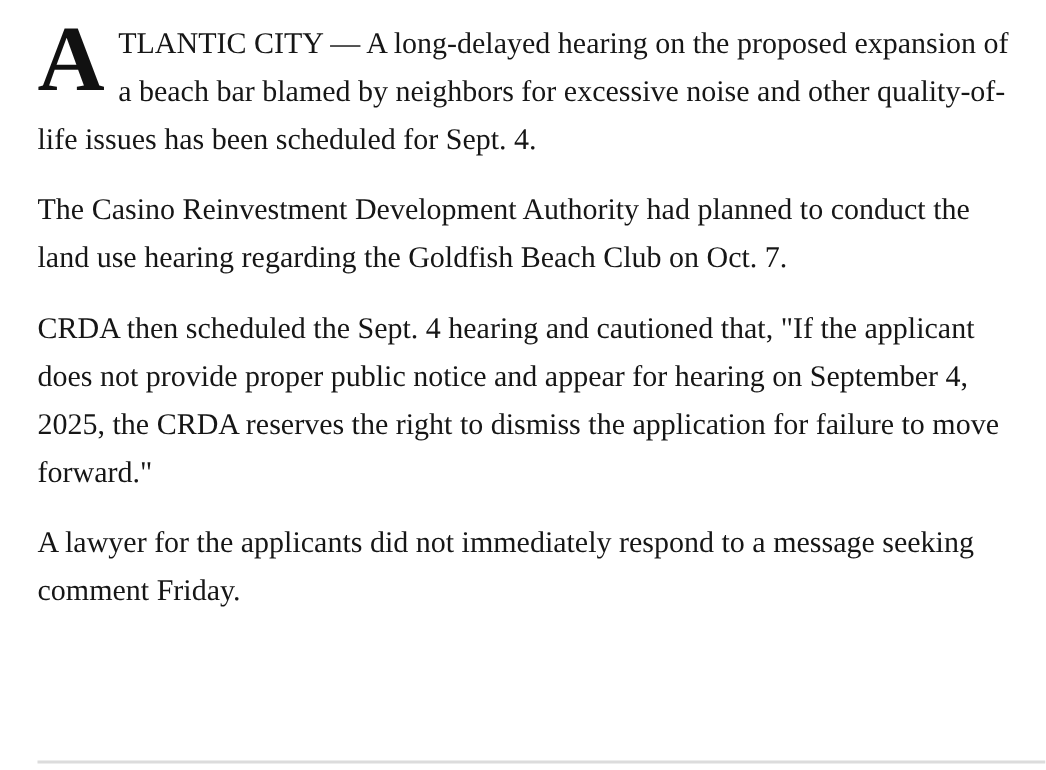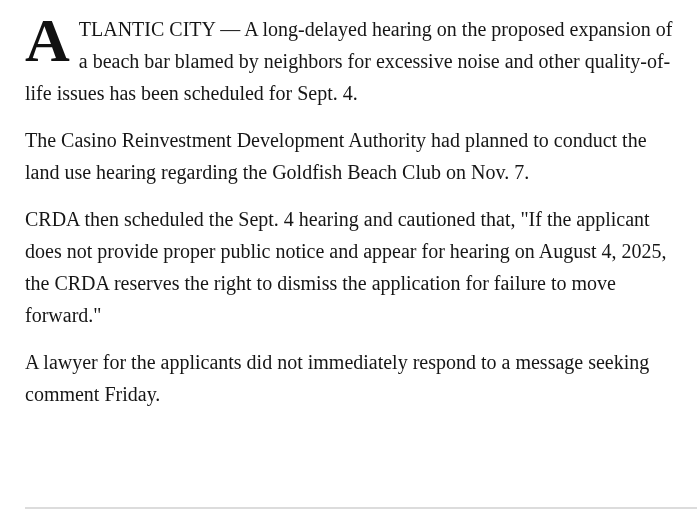--- a/index.html
+++ b/index.html
@@ -40,18 +40,18 @@
     height: 2px;
   }
 </style>
 </head>
 <body style="background: rgb(255, 255, 255); color: rgb(22, 22, 22);">
 
 <main class="article-body">
   <p>
     <span class="dropcap">A</span><span>TLANTIC CITY — A long-delayed hearing on the proposed expansion of a beach bar blamed by neighbors for excessive noise and other quality-of-life issues has been scheduled for Sept. 4.</span>
   </p>
-  <p>The Casino Reinvestment Development Authority had planned to conduct the land use hearing regarding the Goldfish Beach Club on Nov. 7.</p>
-  <p>CRDA then scheduled the Sept. 4 hearing and cautioned that, "If the applicant does not provide proper public notice and appear for hearing on August 4, 2025, the CRDA reserves the right to dismiss the application for failure to move forward."</p>
+  <p>The Casino Reinvestment Development Authority had planned to conduct the land use hearing regarding the Goldfish Beach Club on Oct. 7.</p>
+  <p>CRDA then scheduled the Sept. 4 hearing and cautioned that, "If the applicant does not provide proper public notice and appear for hearing on September 4, 2025, the CRDA reserves the right to dismiss the application for failure to move forward."</p>
   <p>A lawyer for the applicants did not immediately respond to a message seeking comment Friday.</p>
 </main>
 
 <div class="bottom-divider" style="background: rgb(220, 220, 220);"></div>
 
 </body></html>

